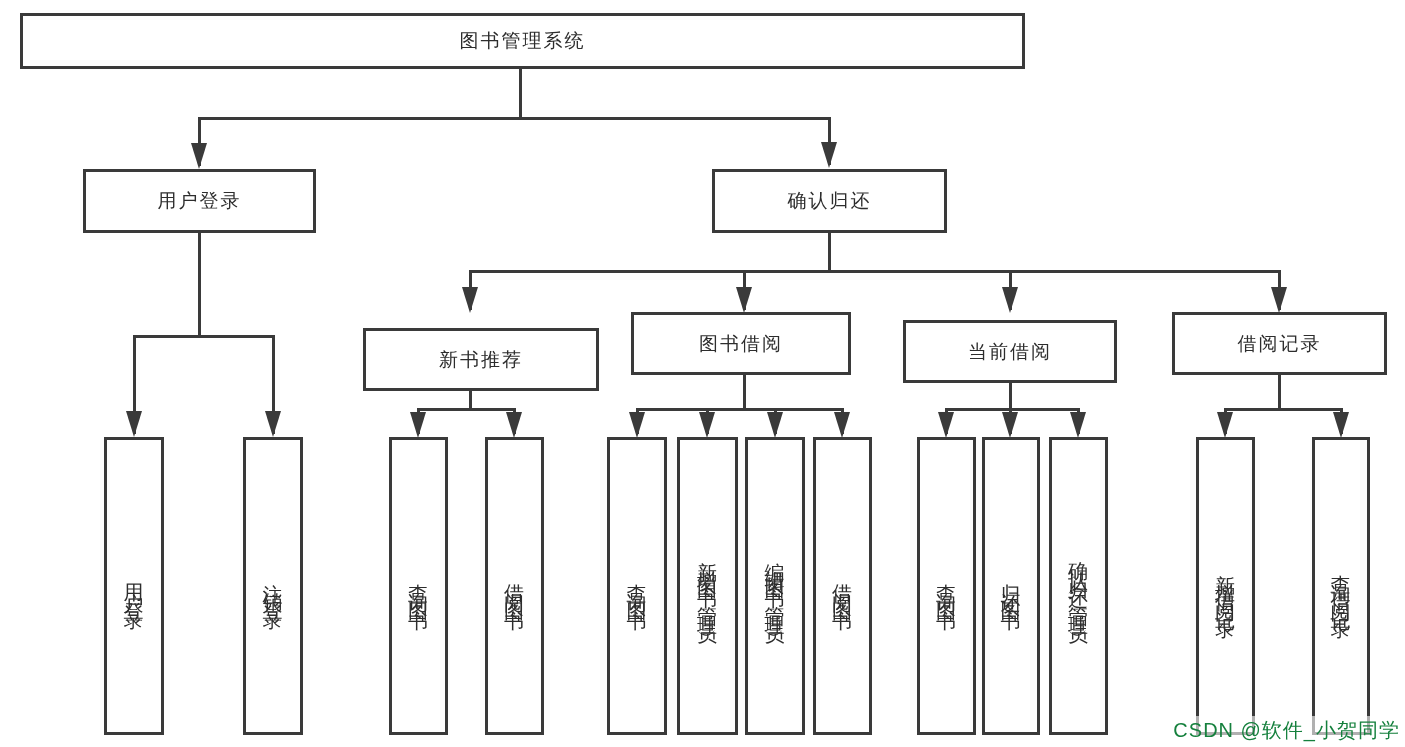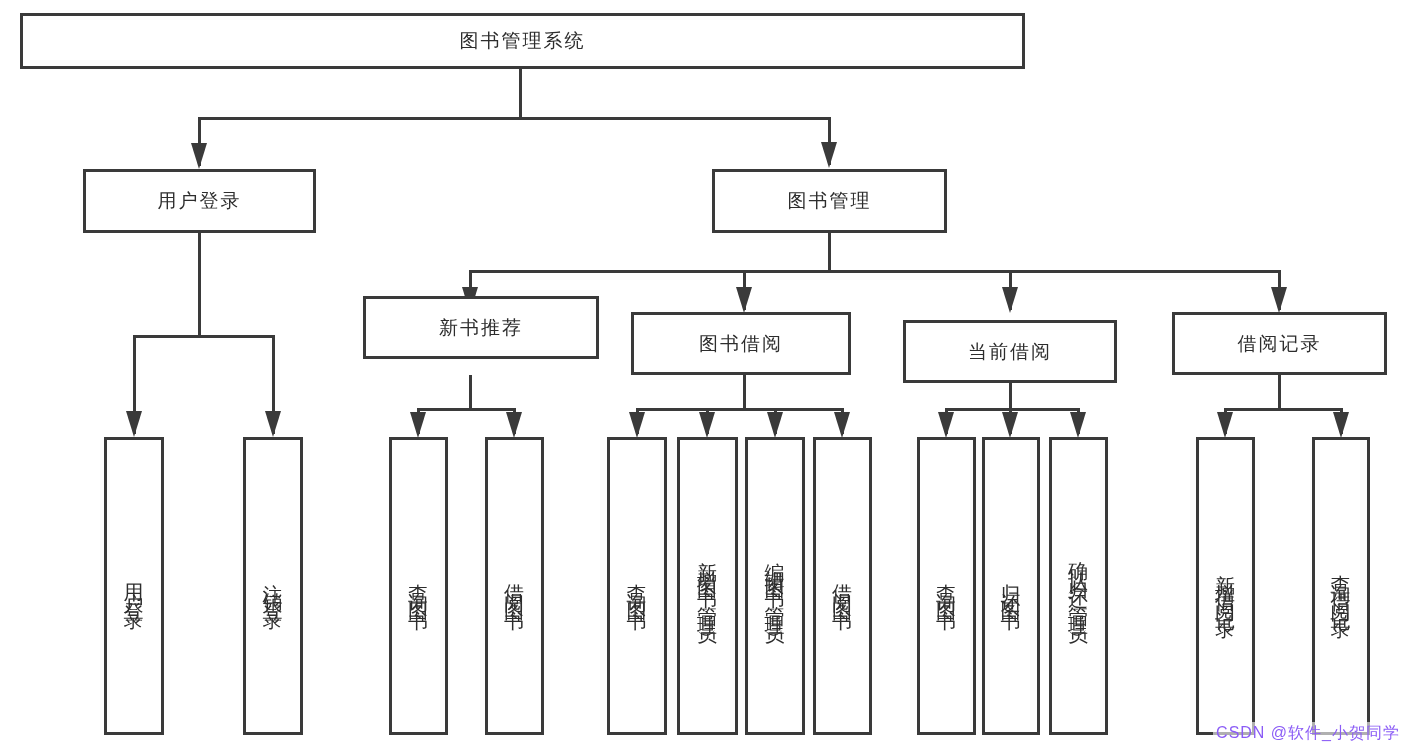--- a/index.html
+++ b/index.html
@@ -37,23 +37,23 @@
     text-orientation:mixed;
     font-size:20px;
     letter-spacing:9px;
     line-height:1;
   }
   .watermark{
     position:absolute;
     right:2px;
     bottom:2px;
     z-index:3;
-    font-size:16px;
+    font-size:20px;
     letter-spacing:1px;
-    color:#8b5cf6;
+    color:#15803d;
     background:rgba(255,255,255,0.6);
     padding:1px 3px;
     white-space:nowrap;
   }
 </style>
 </head>
 <body>
 
 <div class="canvas">
 
@@ -100,23 +100,23 @@
 
     <path d="M1279 375 V409"></path>
     <path d="M1225 434 V409 H1341 V434"></path>
     <polygon points="1217,412 1233,412 1225,438" fill="#3a3a3a" stroke="none" shape-rendering="auto"></polygon>
     <polygon points="1333,412 1349,412 1341,438" fill="#3a3a3a" stroke="none" shape-rendering="auto"></polygon>
   </svg>
 
   <div class="box h" style="left:20px;top:13px;width:1005px;height:56px">图书管理系统</div>
 
   <div class="box h" style="left:83px;top:169px;width:233px;height:64px">用户登录</div>
-  <div class="box h" style="left:712px;top:169px;width:235px;height:64px">图书管理</div>
+  <div class="box h" style="left:712px;top:169px;width:235px;height:64px">确认归还</div>
 
-  <div class="box h" style="left:363px;top:296px;width:236px;height:63px">新书推荐</div>
+  <div class="box h" style="left:363px;top:328px;width:236px;height:63px">新书推荐</div>
   <div class="box h" style="left:631px;top:312px;width:220px;height:63px">图书借阅</div>
   <div class="box h" style="left:903px;top:320px;width:214px;height:63px">当前借阅</div>
   <div class="box h" style="left:1172px;top:312px;width:215px;height:63px">借阅记录</div>
 
   <div class="box v" style="left:104px;top:437px;width:60px;height:298px">用户登录</div>
   <div class="box v" style="left:243px;top:437px;width:60px;height:298px">注销登录</div>
 
   <div class="box v" style="left:389px;top:437px;width:59px;height:298px">查询图书</div>
   <div class="box v" style="left:485px;top:437px;width:59px;height:298px">借阅图书</div>
 

